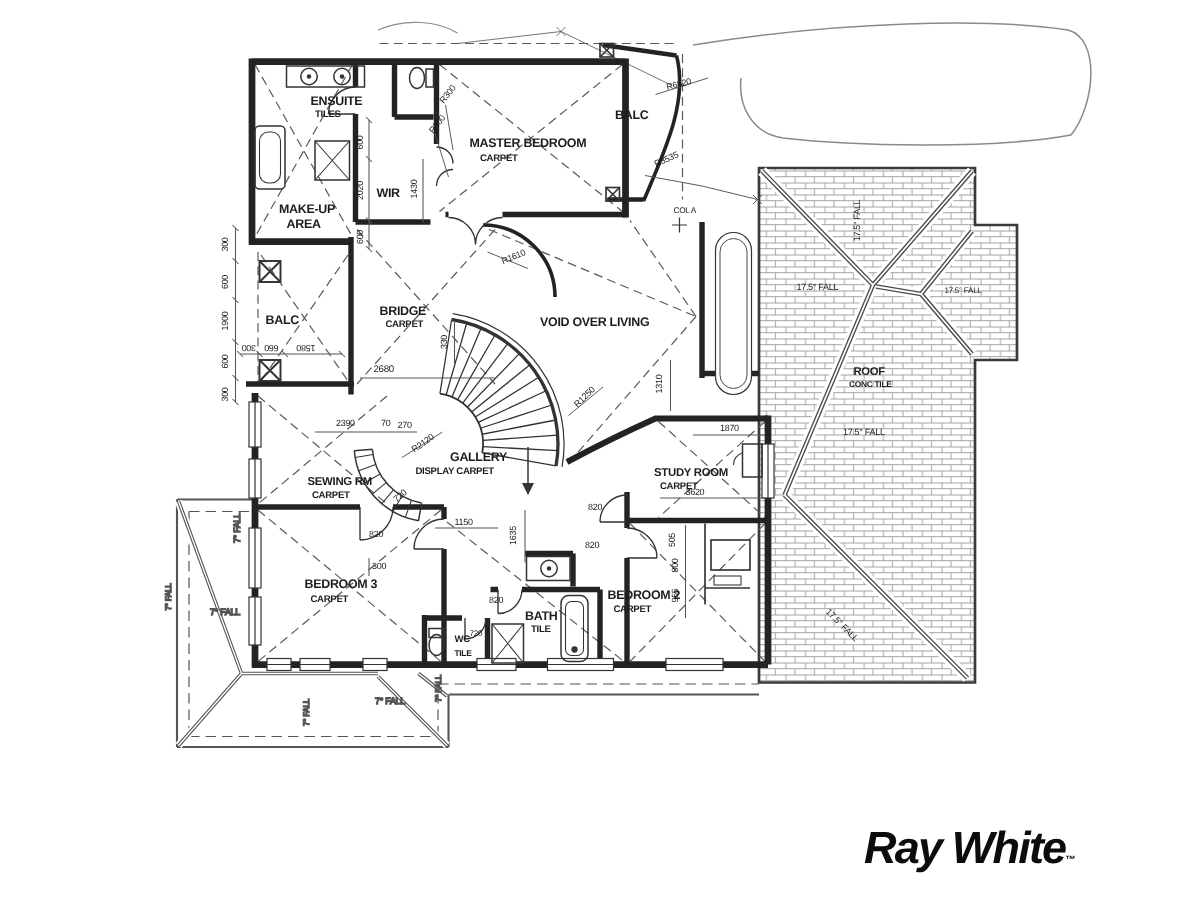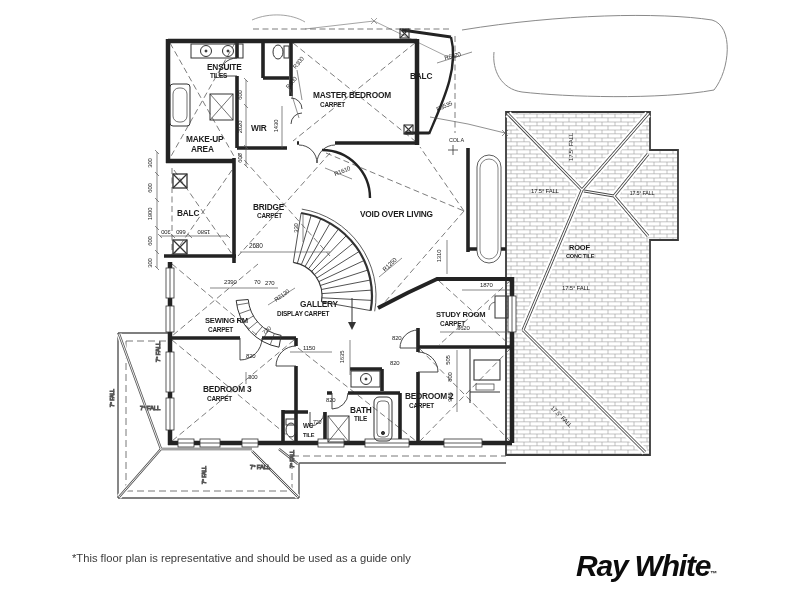--- a/index.html
+++ b/index.html
@@ -297,15 +297,14 @@
     <text class="rd" transform="translate(300,64) rotate(-52)">R300</text>
     <text class="rd" transform="translate(293,84) rotate(-52)">R300</text>
     <text class="rd" transform="translate(343,173) rotate(-22)">R1610</text>
     <text class="rd" transform="translate(453,58) rotate(-14)">R6820</text>
     <text class="rd" transform="translate(445,108) rotate(-24)">R3535</text>
     <text class="rd" transform="translate(283,297) rotate(-36)">R2120</text>
     <text class="rd" transform="translate(391,266) rotate(-44)">R1250</text>
   </g>
 </svg>
 
-<div class="disclaimer">*This floor plan is representative and should be used as a guide only</div>
 <div class="brand"><span>Ray White</span><span class="tm">™</span></div>
 </div>
 
 </body></html>

